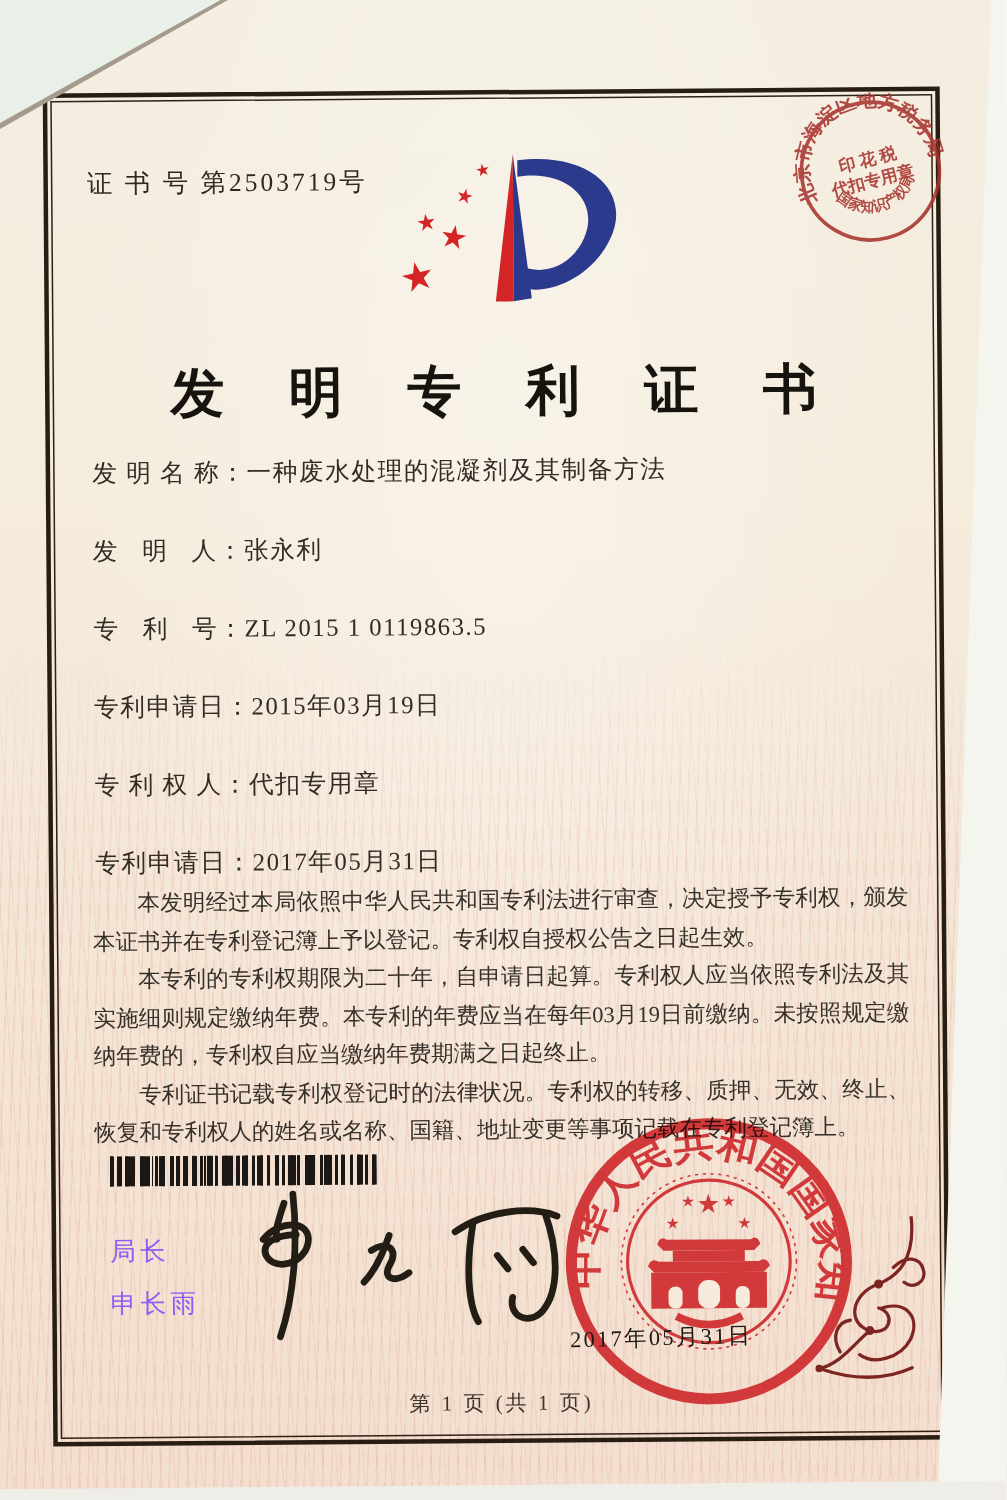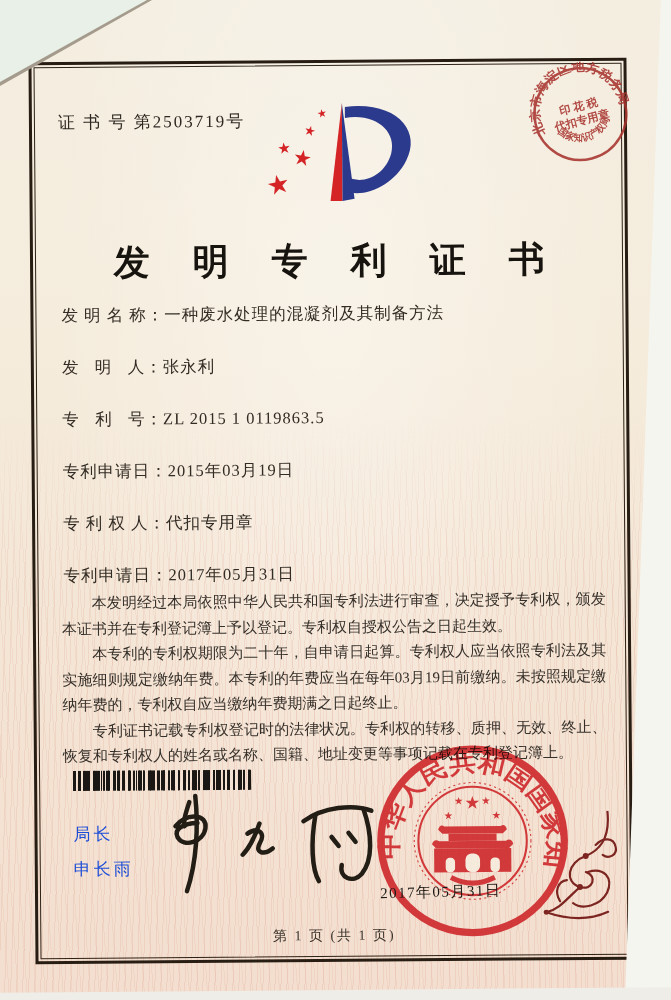--- a/index.html
+++ b/index.html
@@ -65,21 +65,21 @@
   .body-text p{margin:0;text-indent:2em;}
 
   .barcode{position:absolute;left:36px;top:706px;width:178px;height:20px;
     background-image:
       repeating-linear-gradient(90deg,#1a1714 0 2px,rgba(0,0,0,0) 2px 5px),
       repeating-linear-gradient(90deg,#1a1714 0 1px,rgba(0,0,0,0) 1px 7px),
       repeating-linear-gradient(90deg,#1a1714 0 3px,rgba(0,0,0,0) 3px 11px);
   }
 
   .signer{position:absolute;left:36px;top:752px;font-size:17px;line-height:35px;
-    letter-spacing:3px;color:#1d4ed8;}
+    letter-spacing:3px;color:#8b5cf6;}
 
   .signature{position:absolute;left:116px;top:722px;}
 
   .seal{position:absolute;left:336px;top:680px;mix-blend-mode:multiply;}
   .seal-date{position:absolute;left:342px;top:820px;width:180px;font-size:15px;
     letter-spacing:1.5px;color:#1d1914;transform:rotate(-1deg);z-index:5;white-space:pre;}
 
   .ornament{position:absolute;left:498px;top:750px;}
 
   .footer{position:absolute;left:0;right:0;bottom:14px;text-align:center;

